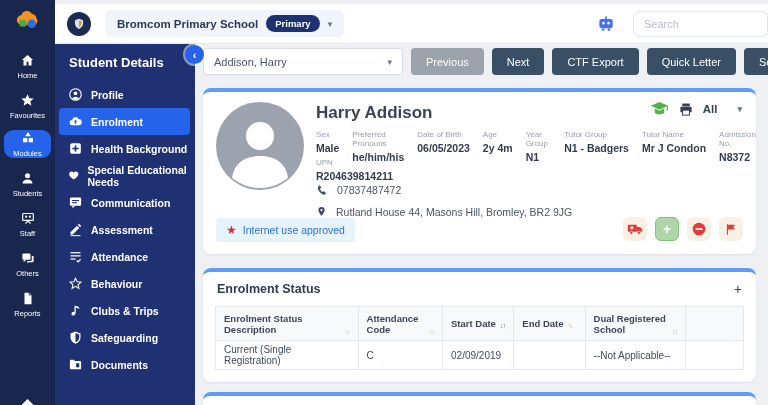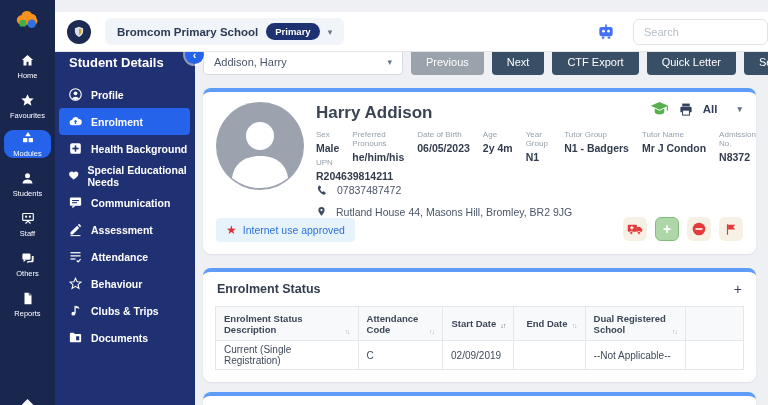--- a/index.html
+++ b/index.html
@@ -6,21 +6,21 @@
   html,body { width:768px; height:405px; }
   body {
     position:relative; overflow:hidden;
     background:#eef0f4;
     font-family:"Liberation Sans", sans-serif;
     color:#3a4556;
   }
   svg { display:block; }
 
   
-  .topbar { position:absolute; left:55px; top:12px; width:713px; height:40px;
+  .topbar { position:absolute; left:55px; top:4px; width:713px; height:40px;
     background:#ffffff; border-bottom:1px solid #e3e6ea; z-index:4;
     display:flex; align-items:center; }
   .crest { width:24px; height:24px; border-radius:50%; background:#1d2b52;
     margin-left:12px; display:flex; align-items:center; justify-content:center; }
   .school-select { display:flex; align-items:center; gap:8px;
     background:#f1f4f8; border-radius:6px; padding:5px 12px; margin-left:14px; cursor:pointer; }
   .school-name { font-size:11.5px; font-weight:bold; color:#2d3a55; }
   .phase-pill { background:#1e3272; color:#fff; font-size:9.5px; font-weight:bold;
     padding:3px 9px; border-radius:10px; }
   .chev { font-size:9px; color:#64748b; }
@@ -89,21 +89,21 @@
     display:flex; align-items:center; justify-content:center; cursor:pointer; }
   .act.green { background:#aed6a8; border:1px solid #86bd7f; color:#fff; font-size:14px; font-weight:bold; }
 
   .sec-head { display:flex; align-items:center; justify-content:space-between; padding:10px 14px 8px; }
   .sec-title { font-size:12.5px; font-weight:bold; color:#333c4e; }
   .plus-btn { font-size:14px; color:#3a4556; cursor:pointer; line-height:1; }
   table { width:529px; margin:2px 12px 0; border-collapse:collapse; table-layout:fixed; }
   th, td { border:1px solid #e4e8ed; text-align:left; vertical-align:middle; }
   th { background:#f8f9fb; font-size:9.5px; color:#3d4757; padding:5px 8px; height:34px; }
   td { font-size:10px; color:#3f4a5a; padding:0 8px; height:29px; }
-  .th-inner { display:flex; align-items:flex-end; justify-content:flex-end; gap:4px; }
+  .th-inner { display:flex; align-items:flex-end; justify-content:flex-start; gap:4px; }
   .sort { font-size:7px; color:#aab2bd; letter-spacing:-1px; cursor:pointer; flex-shrink:0; }
   .sort.active { color:#5a6575; }
 </style>
 </head>
 <body>
 
 <div class="sidebar">
   <div class="brand-cell">
     <svg width="28" height="20" viewBox="0 0 30 20">
       <path d="M8 15a5 5 0 010-10 6 6 0 0111.2-1.4A4.6 4.6 0 0124 8a4.3 4.3 0 01-1.5 7z" fill="#f6921e"></path>
@@ -256,20 +256,27 @@
     </svg>
     <span>Behaviour</span>
   </div>
   <div class="nav-item">
     <svg width="15" height="15" viewBox="0 0 24 24">
       <circle cx="8.5" cy="17" r="3" fill="#fff"></circle>
         <rect x="10.3" y="4.5" width="2" height="12.5" fill="#fff"></rect>
       <path d="M12.3 4.5c3.6.6 5.6 2.3 6 5-1.8-1.3-3.8-1.7-6-1.6z" fill="#fff"></path>
     </svg>
     <span>Clubs &amp; Trips</span>
+  </div>
+  <div class="nav-item">
+    <svg width="15" height="15" viewBox="0 0 24 24">
+      <path d="M12 2.5l8 3v6c0 5.2-3.3 8.4-8 10.5-4.7-2.1-8-5.3-8-10.5v-6z" fill="#fff"></path>
+      <path d="M12 4.7v15C15.7 18 18 15.3 18 11.2V7z" fill="#203173"></path>
+    </svg>
+    <span>Safeguarding</span>
   </div>
   <div class="nav-item">
     <svg width="15" height="15" viewBox="0 0 24 24">
       <path d="M3 6.5C3 5.4 3.8 4.5 4.8 4.5H9l2 2h8.2c1 0 1.8.9 1.8 2v9c0 1.1-.8 2-1.8 2H4.8c-1 0-1.8-.9-1.8-2z" fill="#fff"></path>
       <rect x="13" y="10" width="5" height="6.5" fill="#203173"></rect>
     </svg>
     <span>Documents</span>
   </div>
 </div>
 

